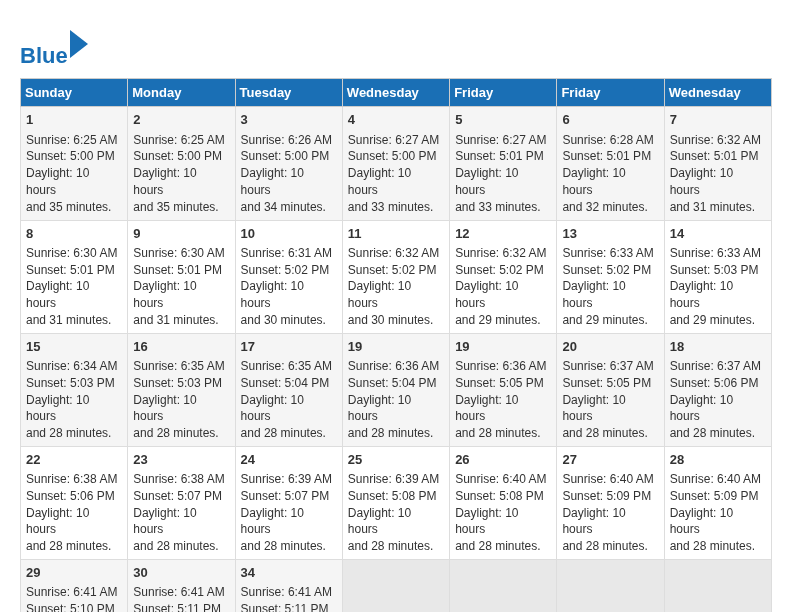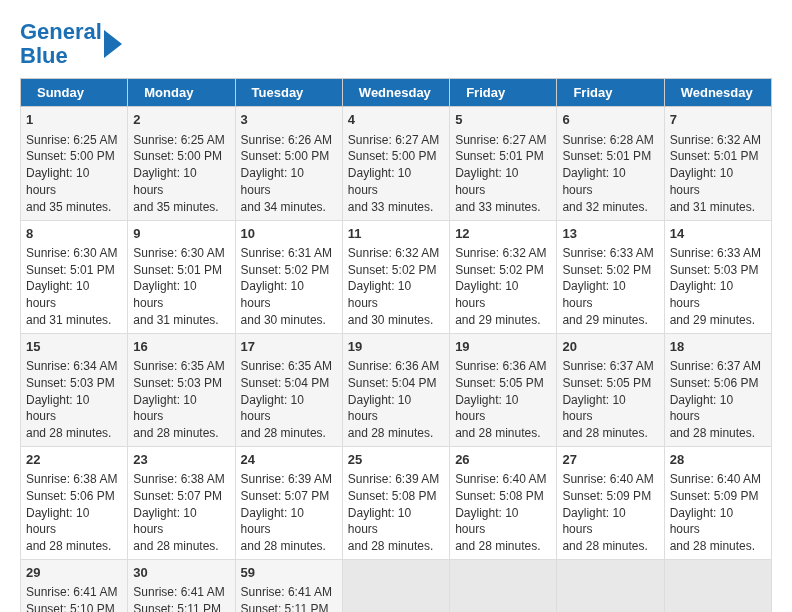--- a/index.html
+++ b/index.html
@@ -50,21 +50,21 @@
       color: #555;
     }
     .calendar {
       width: 100%;
       border-collapse: collapse;
       font-size: 11px;
     }
     .calendar thead tr th {
       background-color: #1a6fb5;
       color: #fff;
-      padding: 6px 16px;
+      padding: 6px 4px;
       text-align: left;
       font-size: 13px;
       font-weight: bold;
       border: 1px solid #ccc;
     }
     .calendar tbody tr td {
       vertical-align: top;
       padding: 4px 5px;
       border: 1px solid #ddd;
       width: 14.28%;
@@ -94,21 +94,21 @@
       background-color: #e8e8e8 !important;
     }
   </style>
 </head>
 <body>
 
 <div class="header">
   <div class="logo">
     <div>
       <div class="logo-text">
-        <span>General</span><br>
+        <br>
         <span>Blue</span>
       </div>
     </div>
     <div class="logo-arrow"></div>
   </div>
   <div class="title-block">
     <div class="month-title"></div>
     <div class="location"></div>
   </div>
 </div>
@@ -339,21 +339,21 @@
 and 29 minutes.</div>
         </td>
         <td>
           <span class="day-num">30</span>
           <div class="day-info" style="white-space: pre-line;">Sunrise: 6:41 AM
 Sunset: 5:11 PM
 Daylight: 10 hours
 and 29 minutes.</div>
         </td>
         <td>
-          <span class="day-num">59</span>
+          <span class="day-num">34</span>
           <div class="day-info" style="white-space: pre-line;">Sunrise: 6:41 AM
 Sunset: 5:11 PM
 Daylight: 10 hours
 and 29 minutes.</div>
         </td>
         <td class="empty-cell"></td>
         <td class="empty-cell"></td>
         <td class="empty-cell"></td>
         <td class="empty-cell"></td>
       </tr>

